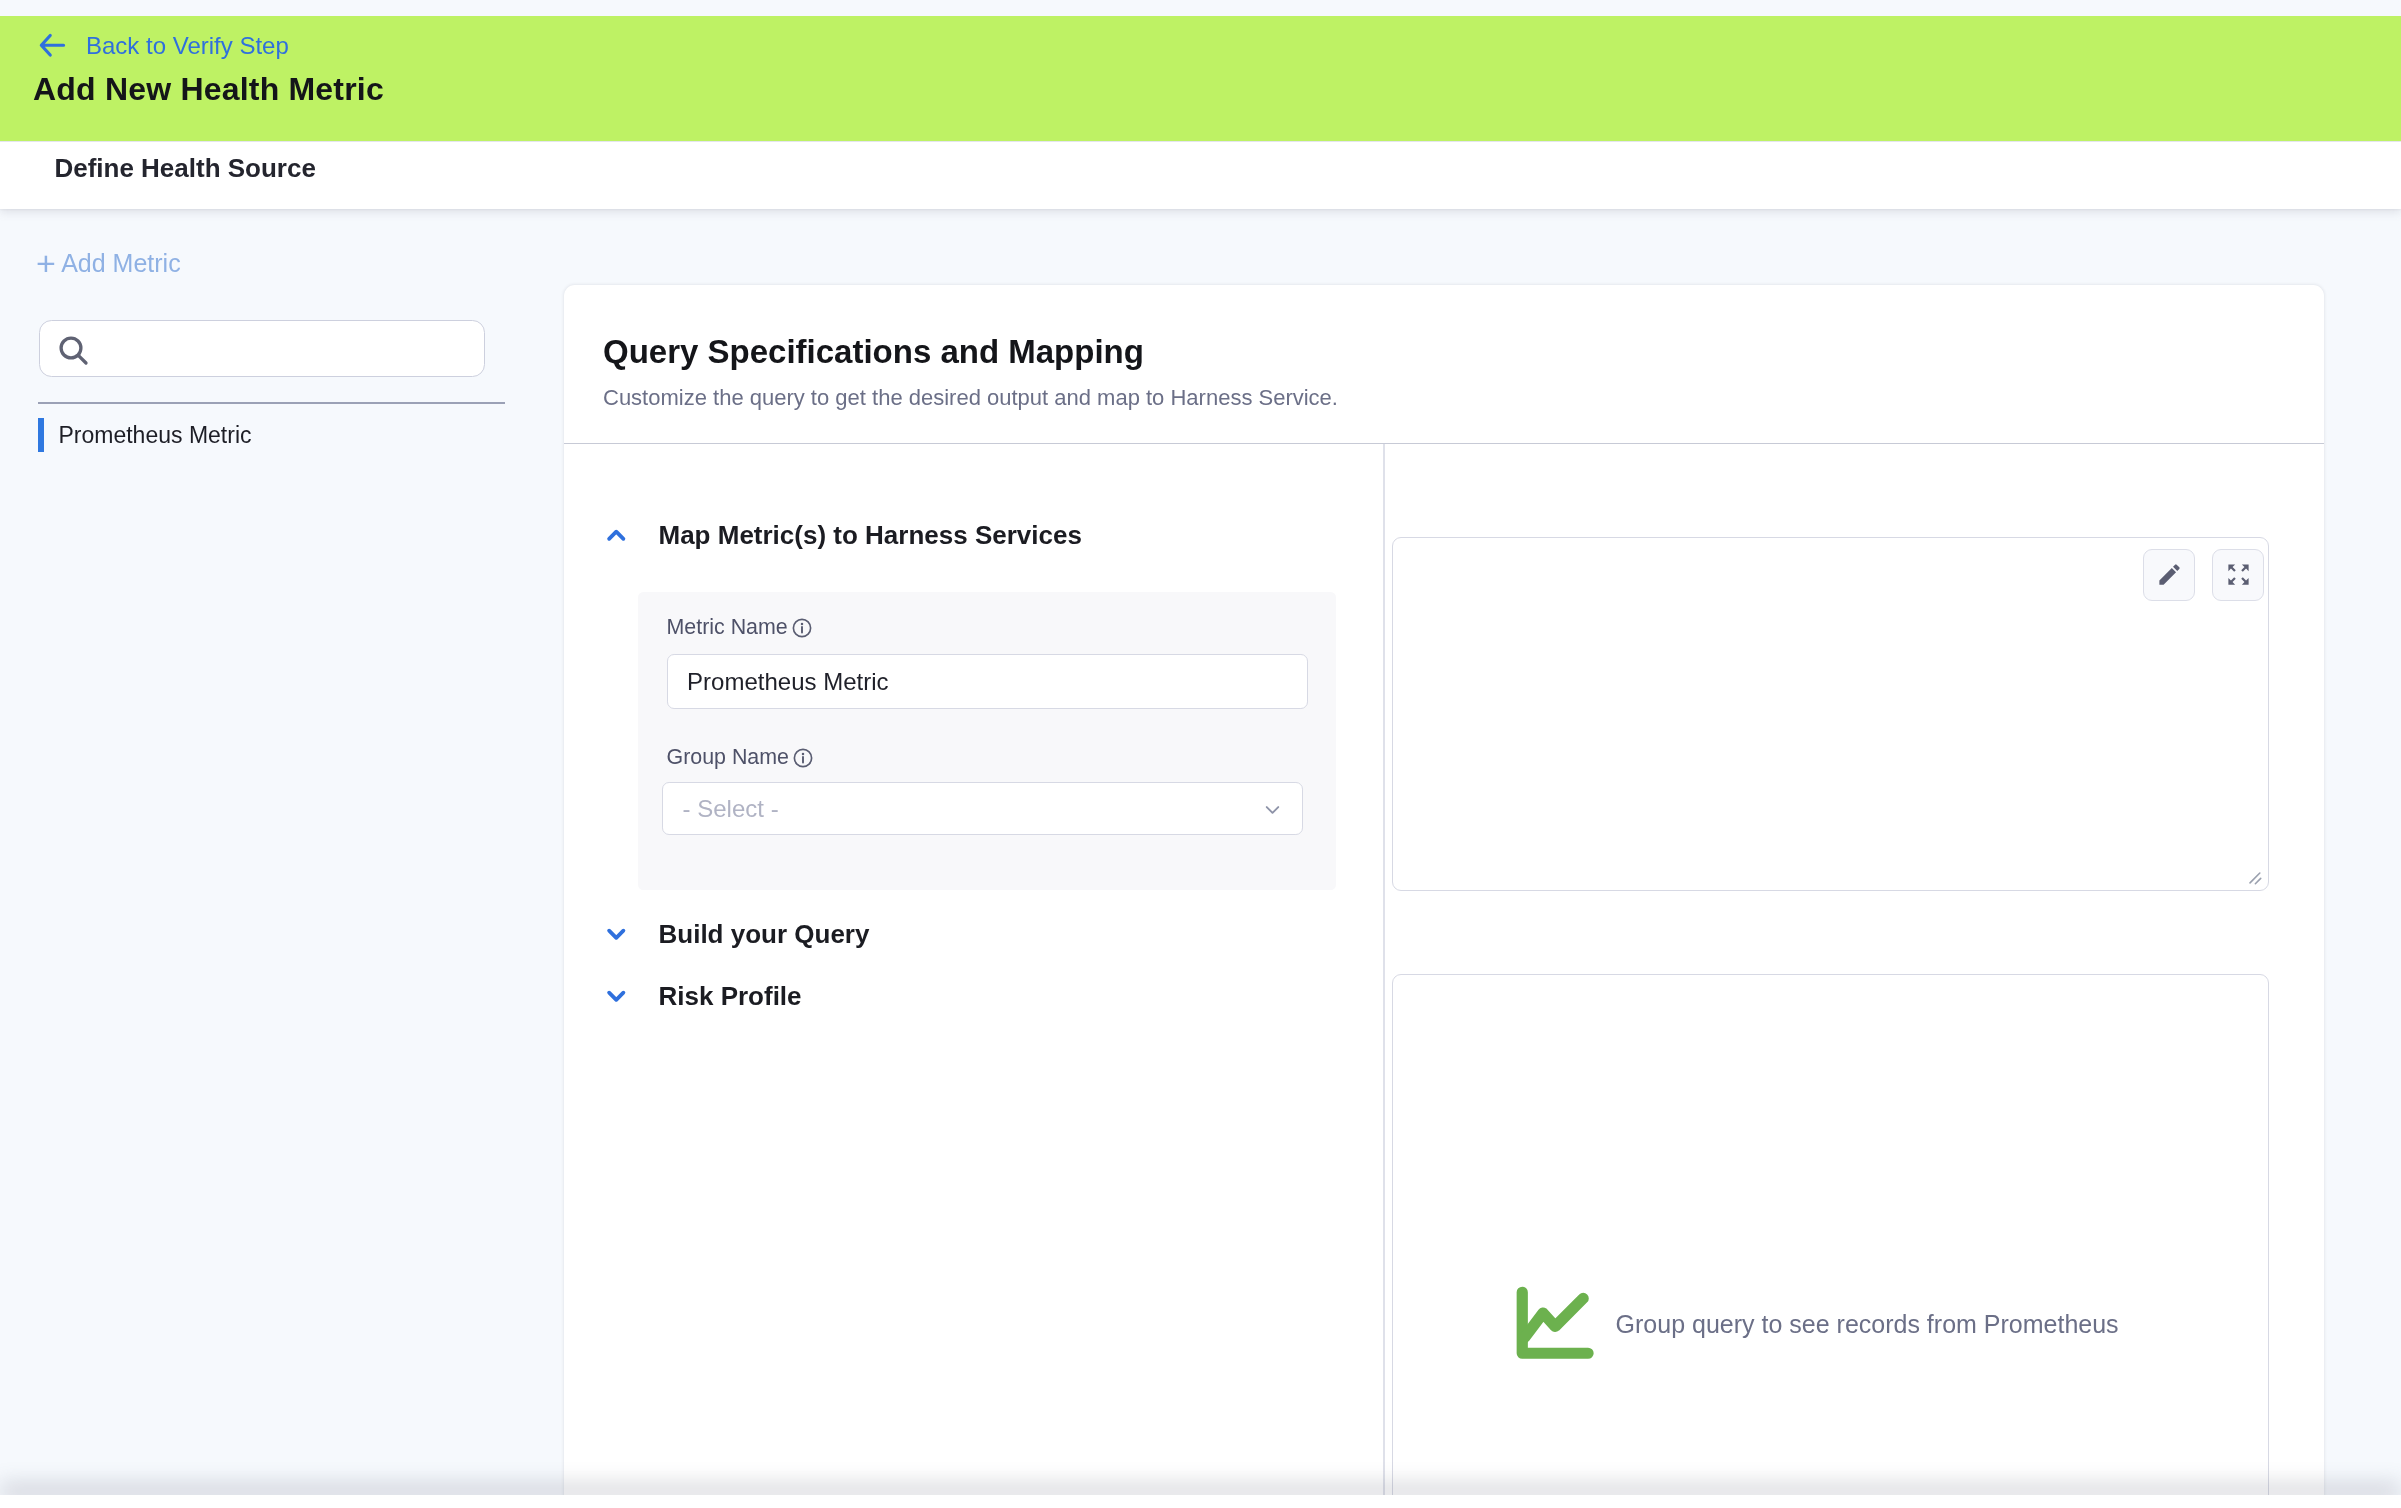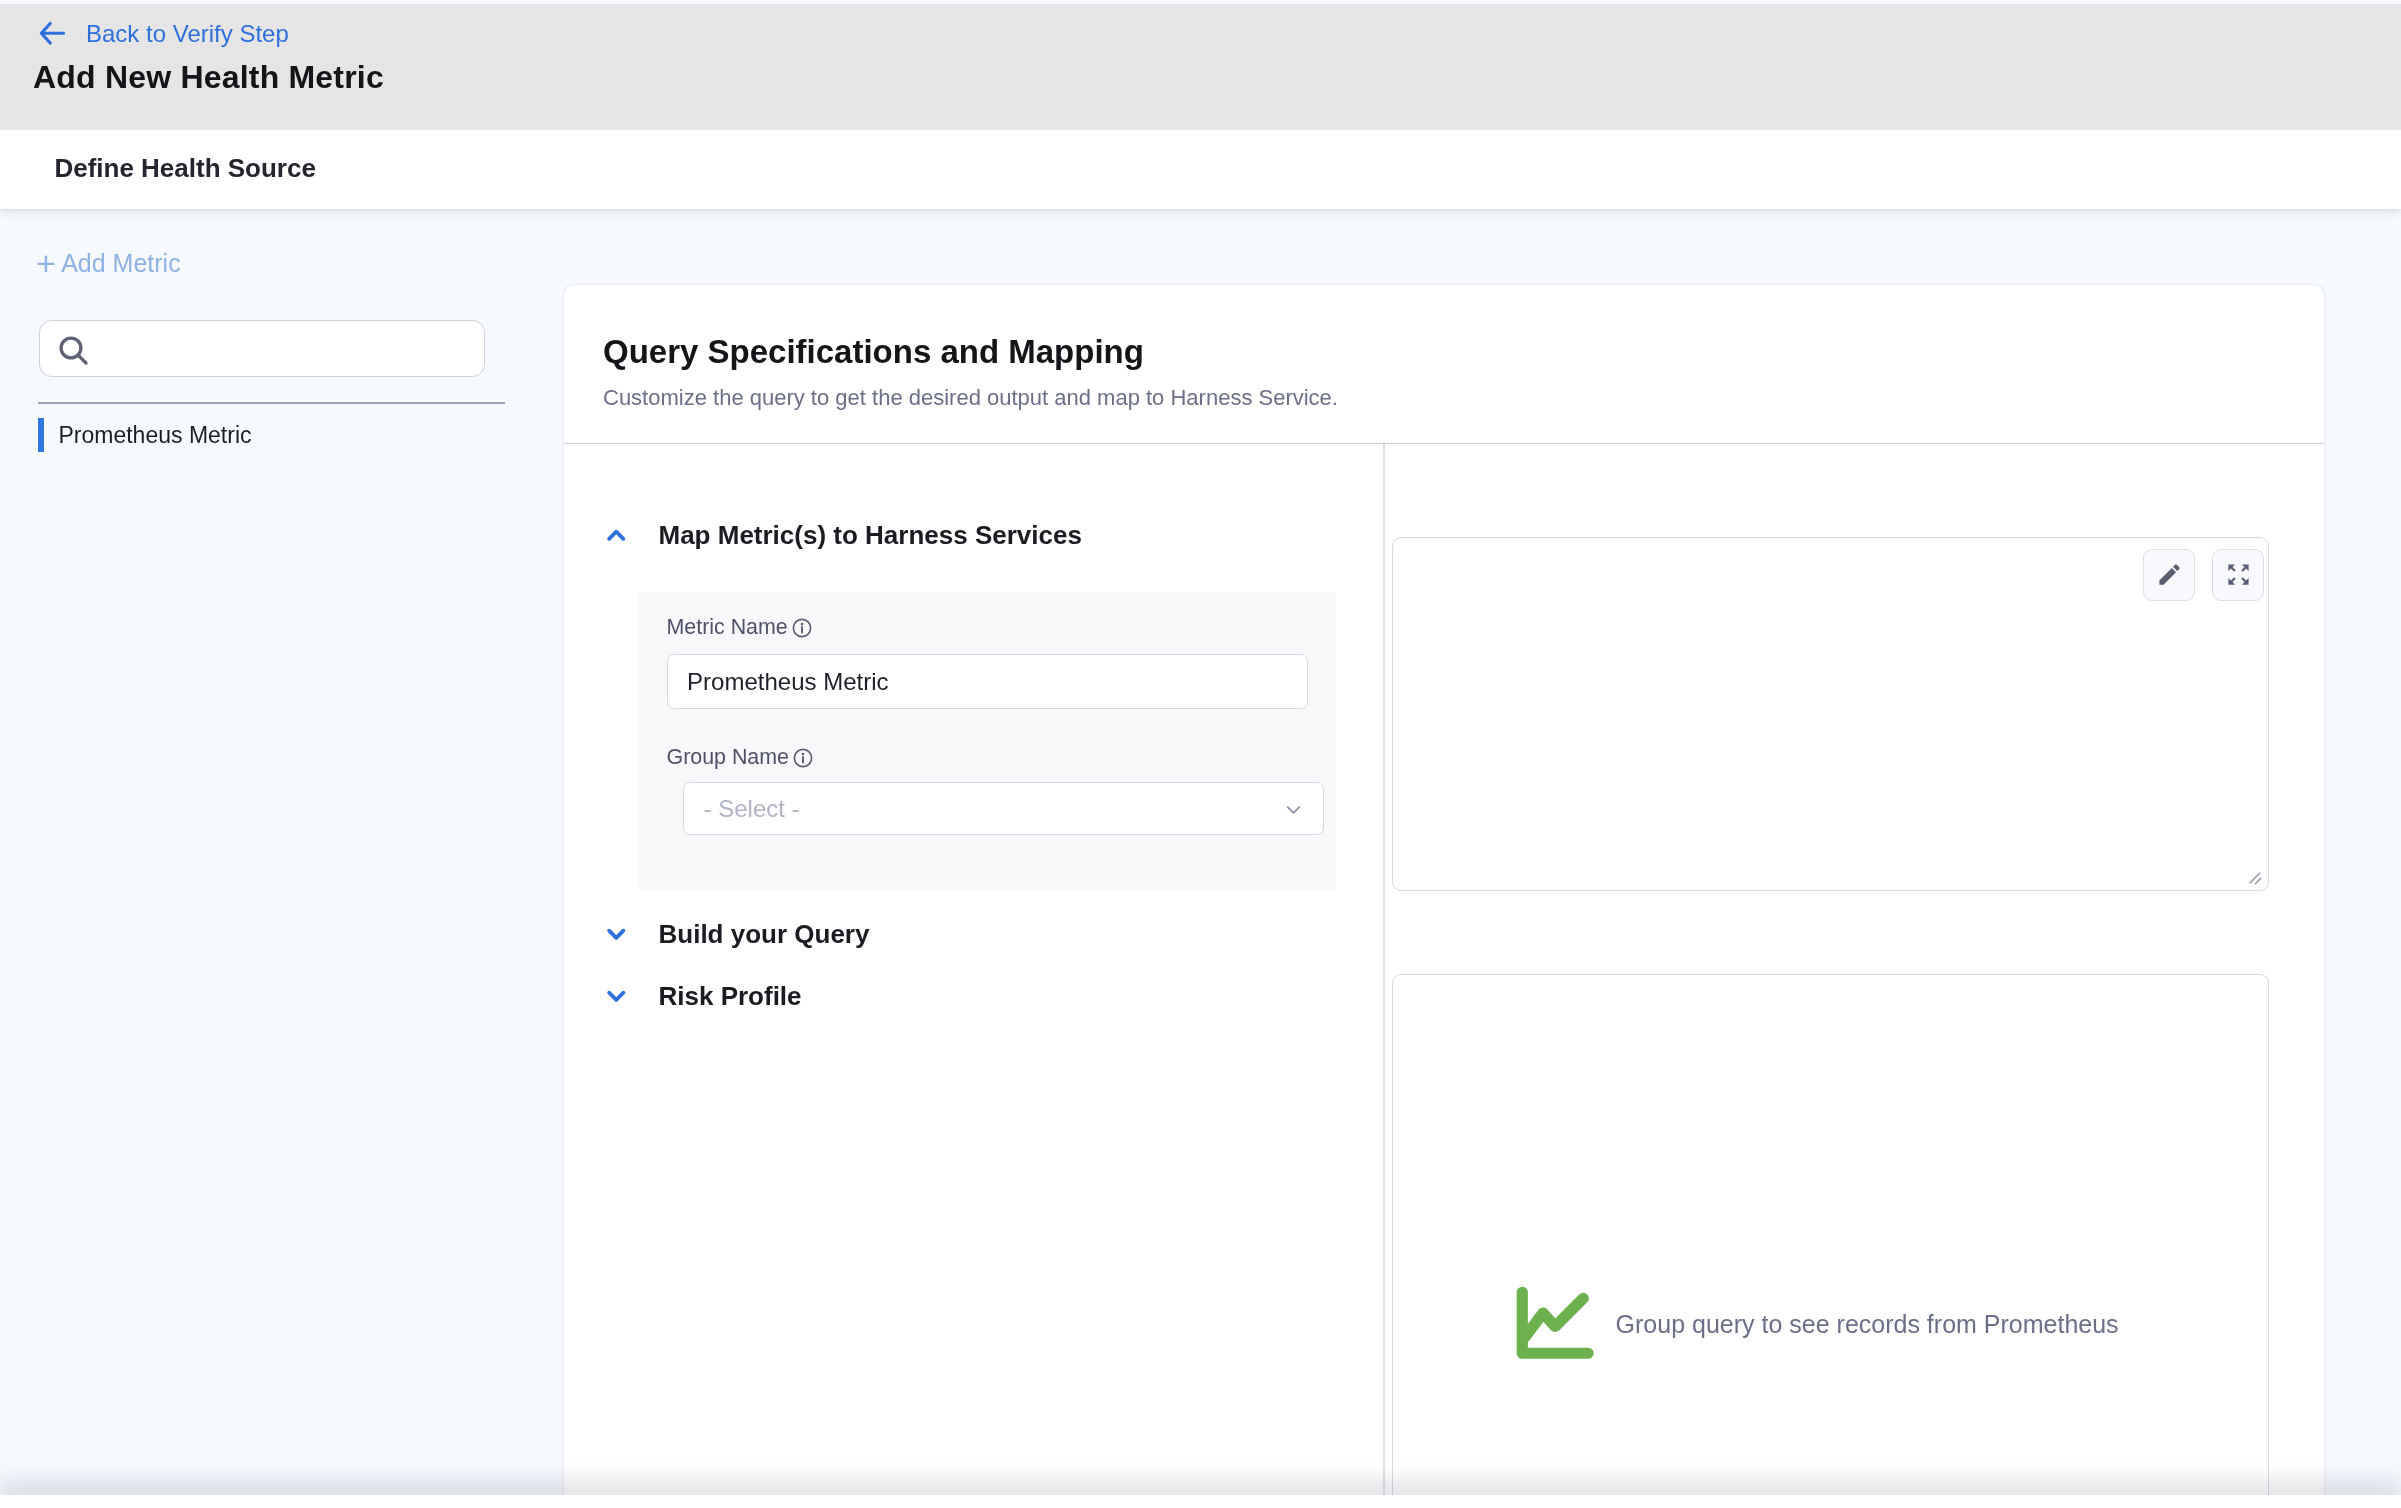--- a/index.html
+++ b/index.html
@@ -7,22 +7,22 @@
   body {
     font-family:"Liberation Sans","DejaVu Sans",sans-serif;
     background:#f6f9fd;
     color:#1b1c22;
     overflow:hidden;
   }
   .app { position:relative; width:2401px; height:1509px; overflow:hidden; }
 
   
   .header {
-    position:absolute; top:4px; left:0; right:0; height:126px;
-    background:#e5e5e5; border-bottom:0.9px solid #e4e6ee; z-index:10;
+    position:absolute; top:16px; left:0; right:0; height:126px;
+    background:#bef264; border-bottom:0.9px solid #e4e6ee; z-index:10;
   }
   .back-link {
     position:absolute; left:36px; top:12.5px; height:34px;
     display:flex; align-items:center; gap:18px;
     color:#2f70dd; font-size:24px; cursor:pointer;
   }
   .page-title {
     position:absolute; left:33px; top:55px;
     font-size:32px; font-weight:700; color:#141519; letter-spacing:0.2px;
   }
@@ -105,21 +105,21 @@
   .field-label {
     position:absolute; left:28.5px; display:flex; align-items:center; gap:3px;
     font-size:21.4px; color:#4e5168;
   }
   .text-input {
     position:absolute; left:28.5px; top:62px; width:641px; height:55px;
     background:#fff; border:1.8px solid #d7d9e4; border-radius:7.1px;
     font-size:24px; font-family:inherit; color:#1f2029; padding:0 19.6px; outline:none;
   }
   .select-box {
-    position:absolute; left:45px; top:190px; width:641px; height:53px;
+    position:absolute; left:24px; top:190px; width:641px; height:53px;
     background:#fff; border:1.8px solid #d7d9e4; border-radius:7.1px;
     display:flex; align-items:center; padding:0 19.6px; cursor:pointer;
   }
   .select-box .ph { font-size:24px; color:#b0b3c4; }
   .select-box svg { position:absolute; right:18px; top:15px; }
 
   
   .query-label, .records-label {
     position:absolute; left:828px; font-size:22px; color:#23242c;
   }

